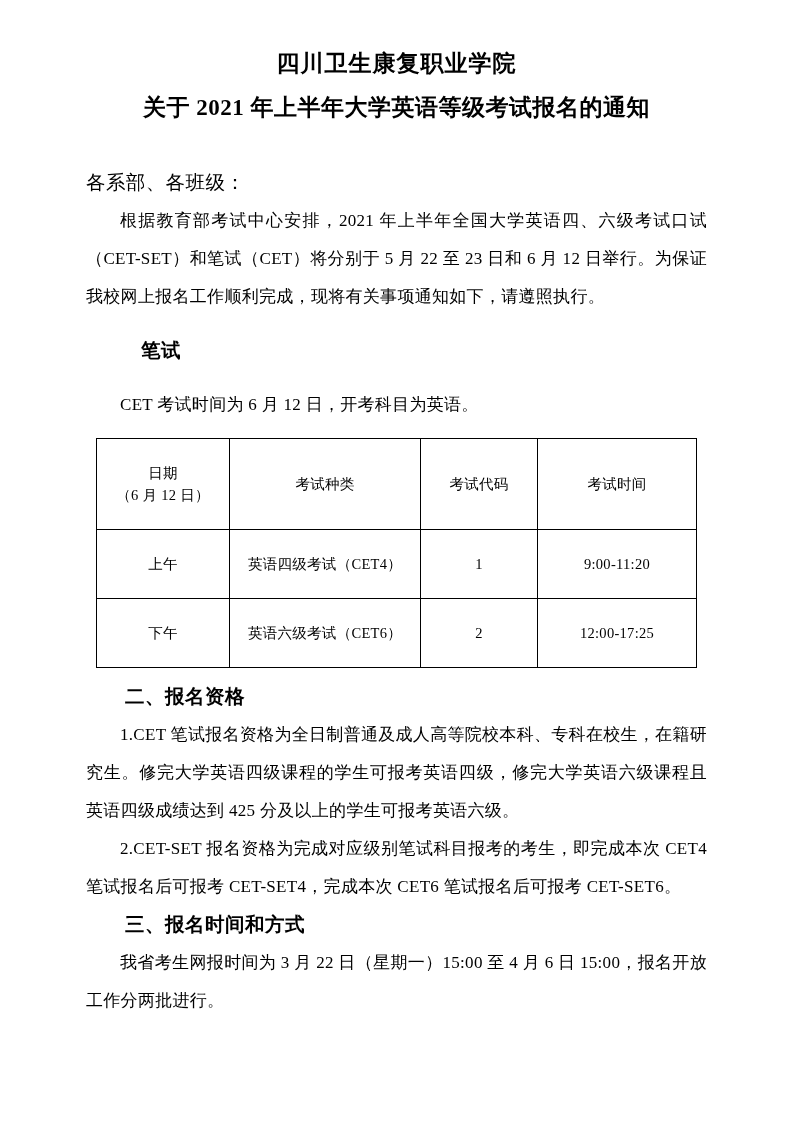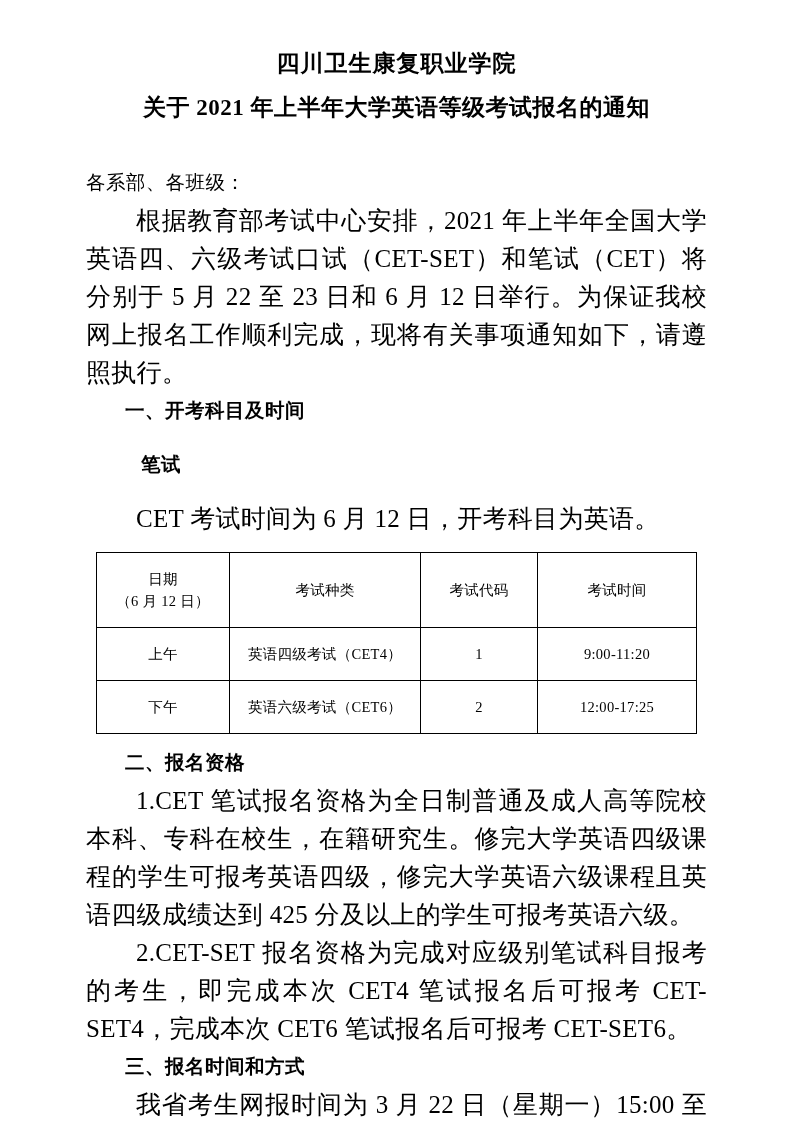--- a/index.html
+++ b/index.html
@@ -36,21 +36,21 @@
     letter-spacing: 0.5px;
   }
   .salutation {
     margin-top: 34px;
     font-size: 19.5px;
     line-height: 38px;
     letter-spacing: 0.4px;
   }
   p.body-text {
     margin: 0;
-    font-size: 25px;
+    font-size: 17px;
     line-height: 38px;
     text-align: justify;
     text-justify: inter-ideograph;
     letter-spacing: 0.3px;
   }
   p.indent {
     text-indent: 2em;
   }
   .heading {
     margin: 0;
@@ -72,21 +72,21 @@
     border-collapse: collapse;
     margin: 14px auto 10px auto;
     width: 580px;
     table-layout: fixed;
   }
   table.exam-table td {
     border: 1px solid #000000;
     text-align: center;
     font-size: 14.5px;
     line-height: 22px;
-    padding: 15px 2px;
+    padding: 23px 2px;
     letter-spacing: 0.3px;
   }
   table.exam-table td.date-head {
     padding: 2px 2px;
   }
   table.exam-table .head-row td {
     height: 44px;
   }
   .col1 { width: 128px; }
   .col2 { width: 186px; }
@@ -102,21 +102,20 @@
 
   <div class="title-block">
     <div class="title-line">四川卫生康复职业学院</div>
     <div class="title-line second">关于 2021 年上半年大学英语等级考试报名的通知</div>
   </div>
 
   <div class="salutation">各系部、各班级：</div>
 
   <p class="body-text indent">根据教育部考试中心安排，2021 年上半年全国大学英语四、六级考试口试（CET-SET）和笔试（CET）将分别于 5 月 22 至 23 日和 6 月 12 日举行。为保证我校网上报名工作顺利完成，现将有关事项通知如下，请遵照执行。</p>
 
-  <h2 class="heading">一、开考科目及时间</h2>
   <h3 class="subheading">笔试</h3>
   <p class="body-text indent">CET 考试时间为 6 月 12 日，开考科目为英语。</p>
 
   <table class="exam-table">
     <tbody>
       <tr class="head-row">
         <td class="col1 date-head">
           <span class="date-head-line1">日期</span>
           <span class="date-head-line2">（6 月 12 日）</span>
         </td>

